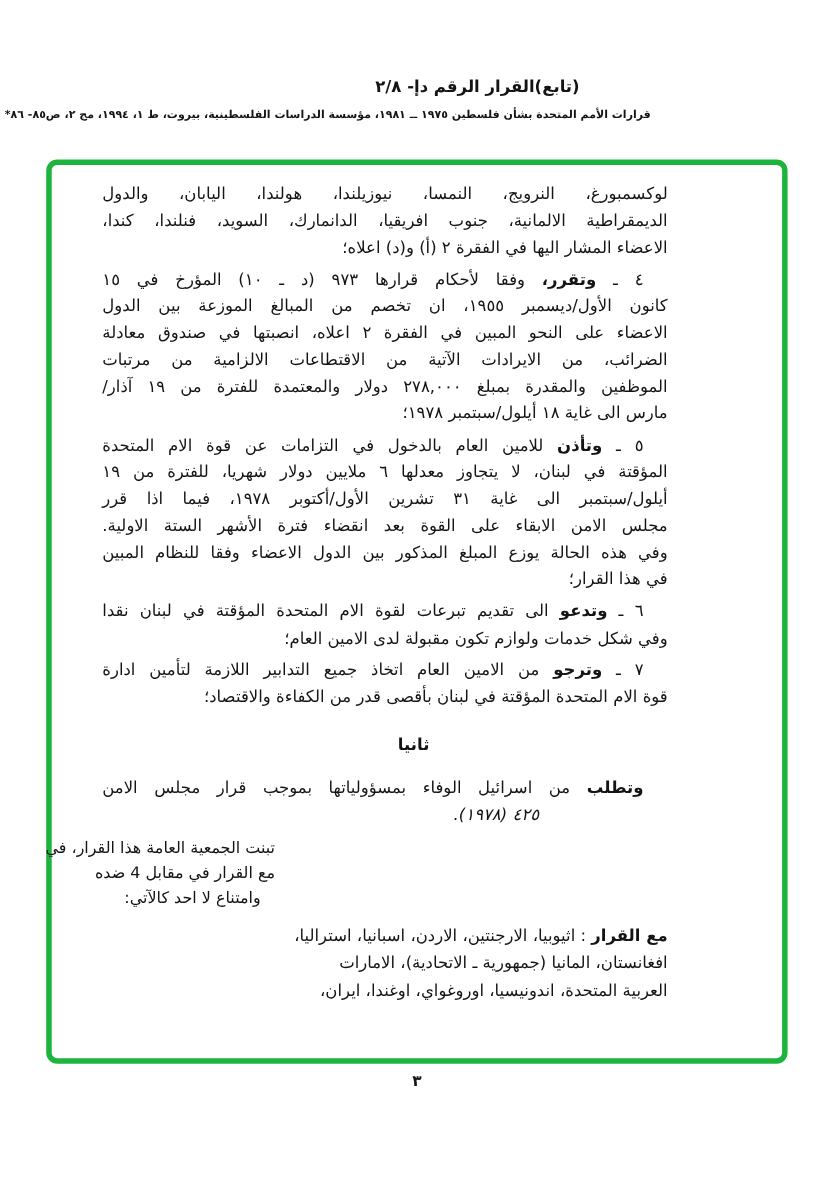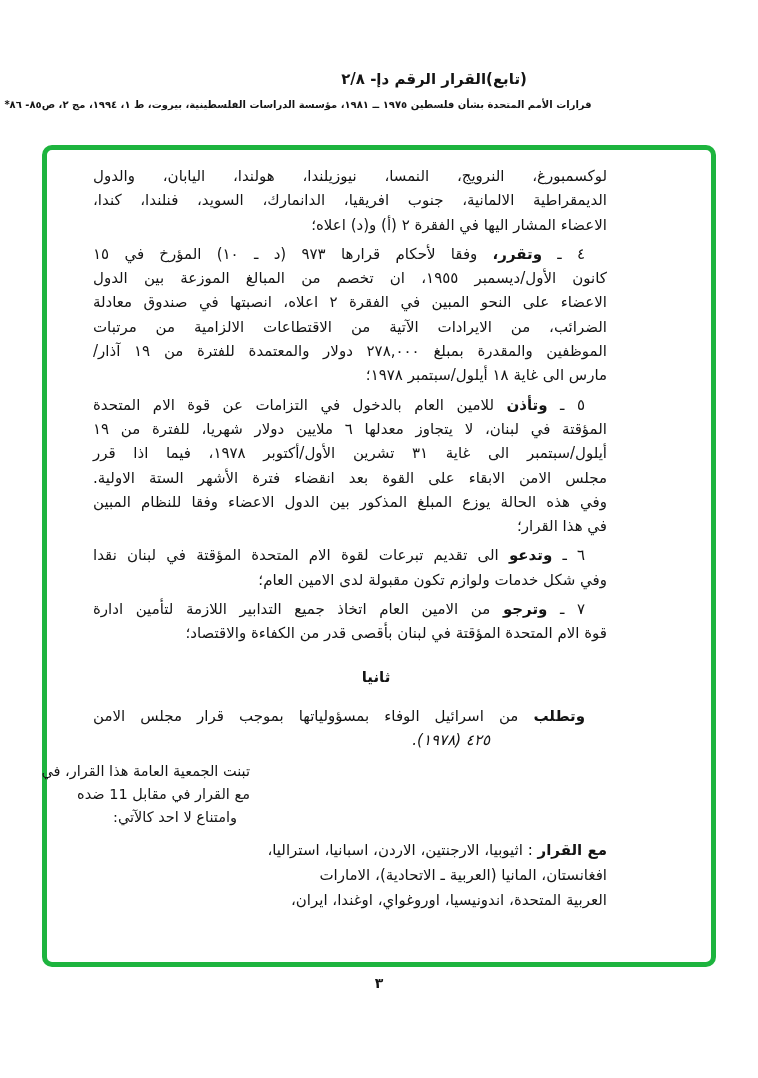--- a/index.html
+++ b/index.html
@@ -91,23 +91,23 @@
         <div class="ln first">٧ ـ <span class="b">وترجو</span> من الامين العام اتخاذ جميع التدابير اللازمة لتأمين ادارة</div>
         <div class="ln last">قوة الام المتحدة المؤقتة في لبنان بأقصى قدر من الكفاءة والاقتصاد؛</div>
       </div>
       <div class="heading">ثانيا</div>
       <div class="para">
         <div class="ln first"><span class="b">وتطلب</span> من اسرائيل الوفاء بمسؤولياتها بموجب قرار مجلس الامن</div>
         <div class="ln last ref-line">٤٢٥ (١٩٧٨).</div>
       </div>
       <div class="vote">
         <div class="vln">تبنت الجمعية العامة هذا القرار، في</div>
-        <div class="vln">مع القرار في مقابل 11 ضده</div>
+        <div class="vln">مع القرار في مقابل 4 ضده</div>
         <div class="vln">وامتناع لا احد كالآتي:</div>
       </div>
       <div class="countries">
         <div class="cln"><span class="b">مع القرار</span> :  اثيوبيا، الارجنتين، الاردن، اسبانيا، استراليا،</div>
-        <div class="cln">افغانستان، المانيا (العربية ـ الاتحادية)، الامارات</div>
+        <div class="cln">افغانستان، المانيا (جمهورية ـ الاتحادية)، الامارات</div>
         <div class="cln">العربية المتحدة، اندونيسيا، اوروغواي، اوغندا، ايران،</div>
       </div>
     </div>
   <div class="pagenum">٣</div>
 </div>
 
 </body></html>

